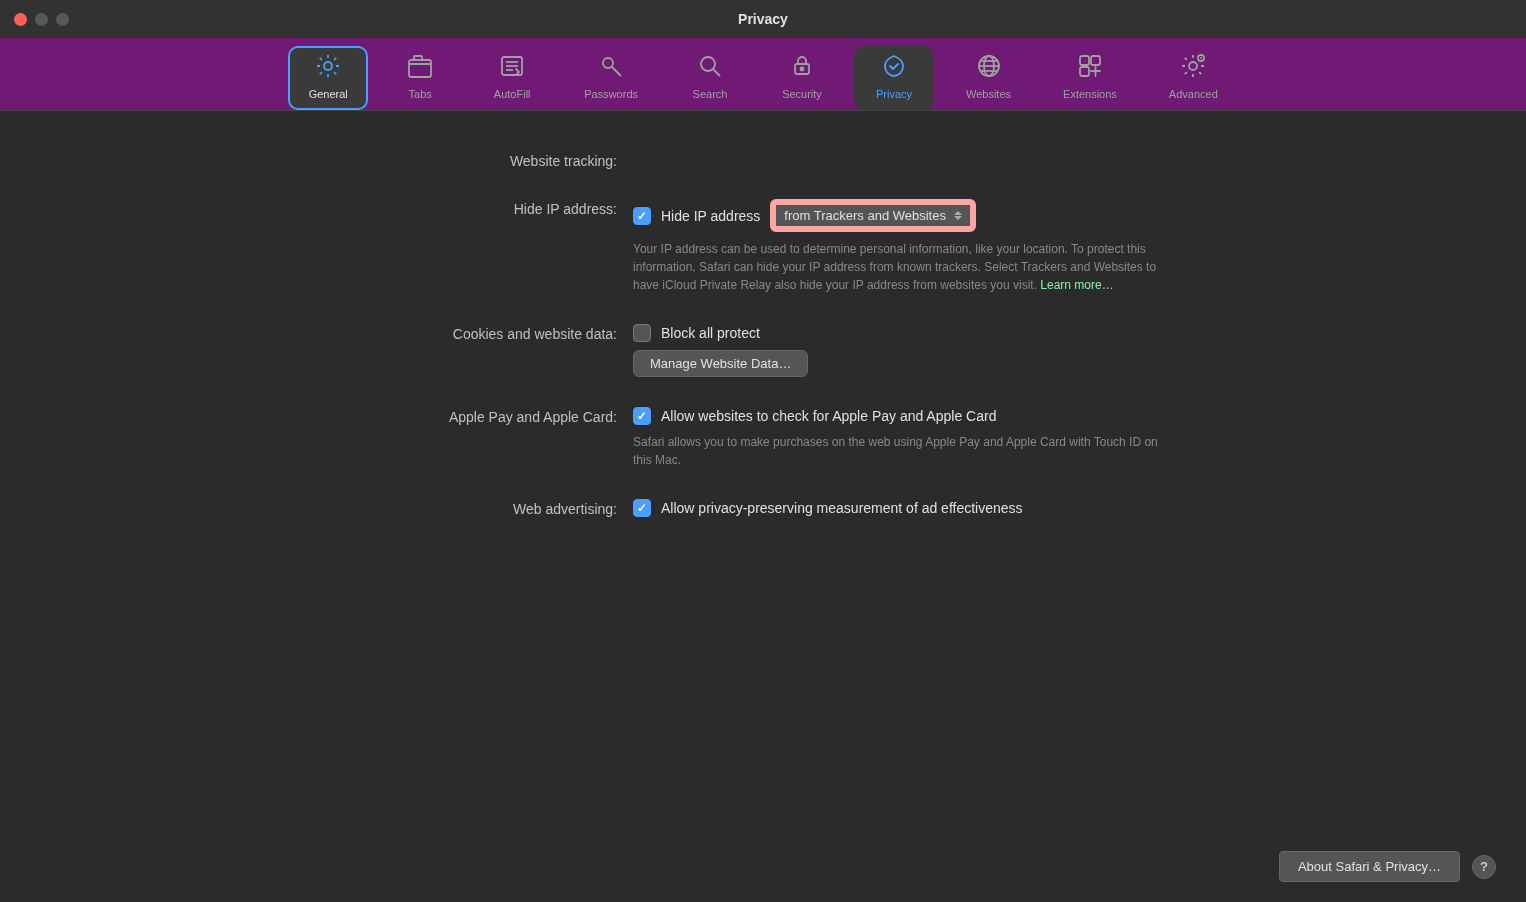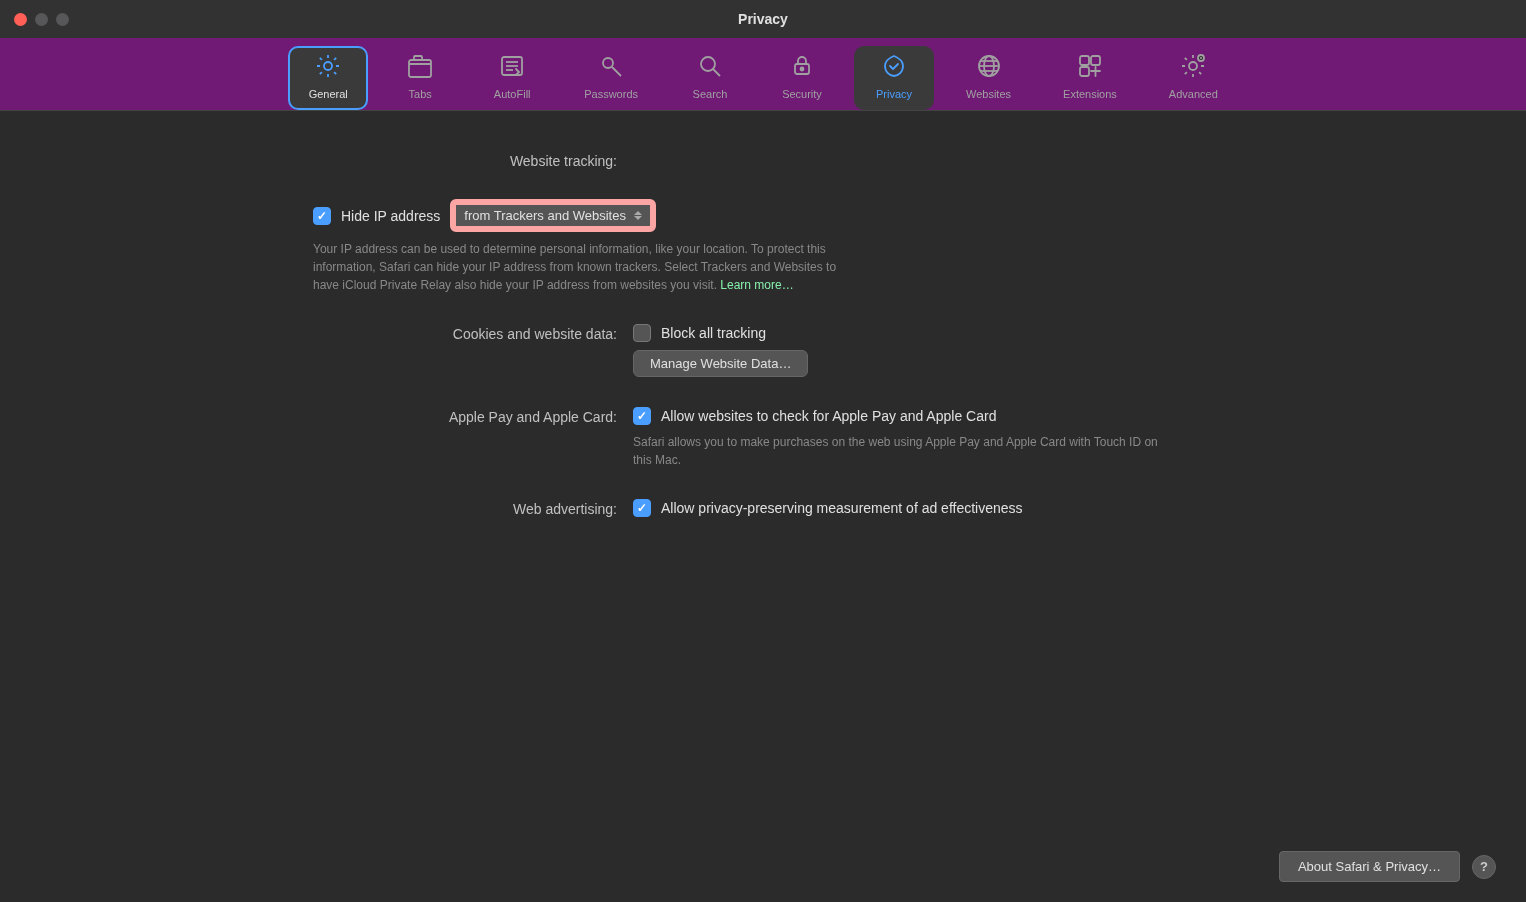--- a/index.html
+++ b/index.html
@@ -393,20 +393,21 @@
 
 </div>
 
 <div class="content">
 
   <div class="settings-row">
     <div class="row-label">Website tracking:</div>
   </div>
 
   <div class="settings-row">
+    <div class="row-label">Hide IP address:</div>
     <div class="row-content">
       <div class="row-inline">
         <div class="checkbox checked"></div>
         <span class="item-label">Hide IP address</span>
         <div class="dropdown">
           <span class="dropdown-text">from Trackers and Websites</span>
           <div class="dropdown-arrow">
             <span></span>
             <span></span>
           </div>
@@ -417,21 +418,21 @@
         <a class="learn-more">Learn more…</a>
       </div>
     </div>
   </div>
 
   <div class="settings-row">
     <div class="row-label">Cookies and website data:</div>
     <div class="row-content">
       <div class="row-inline">
         <div class="checkbox unchecked"></div>
-        <span class="item-label">Block all tracking</span>
+        <span class="item-label">Block all protect</span>
       </div>
       <div>
         <div class="button">Manage Website Data…</div>
       </div>
     </div>
   </div>
 
   <div class="settings-row">
     <div class="row-label">Apple Pay and Apple Card:</div>
     <div class="row-content">

